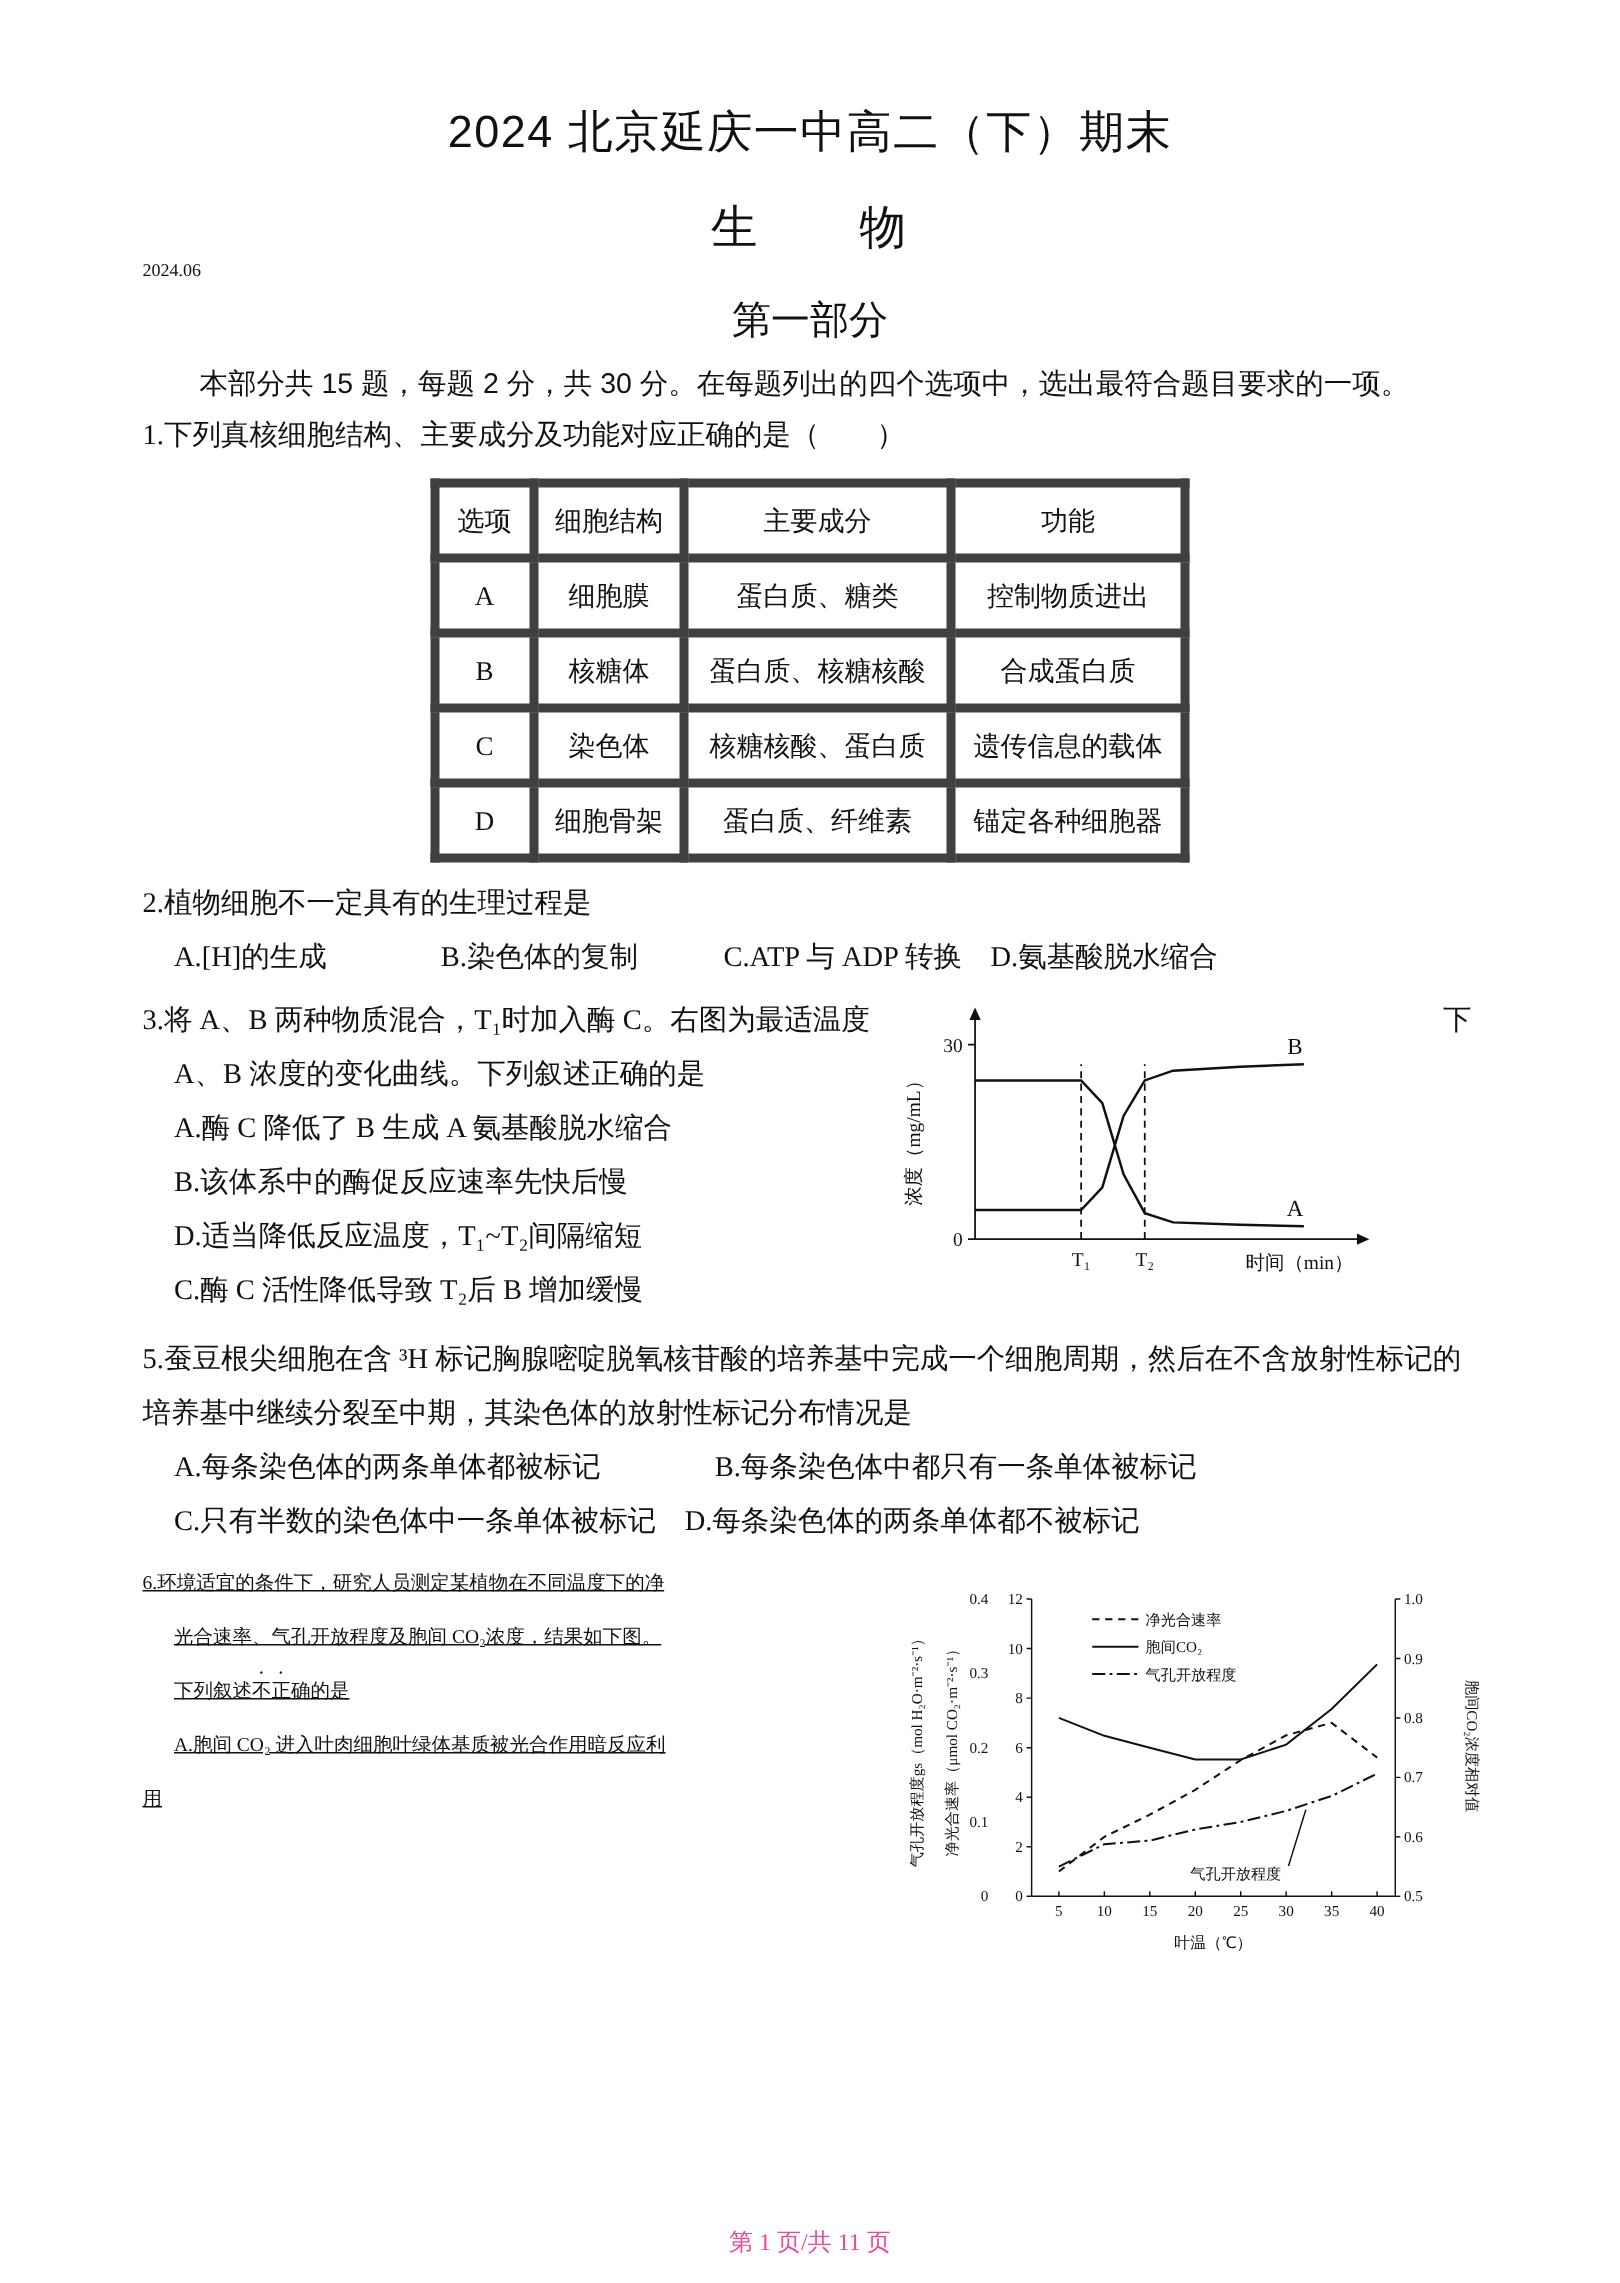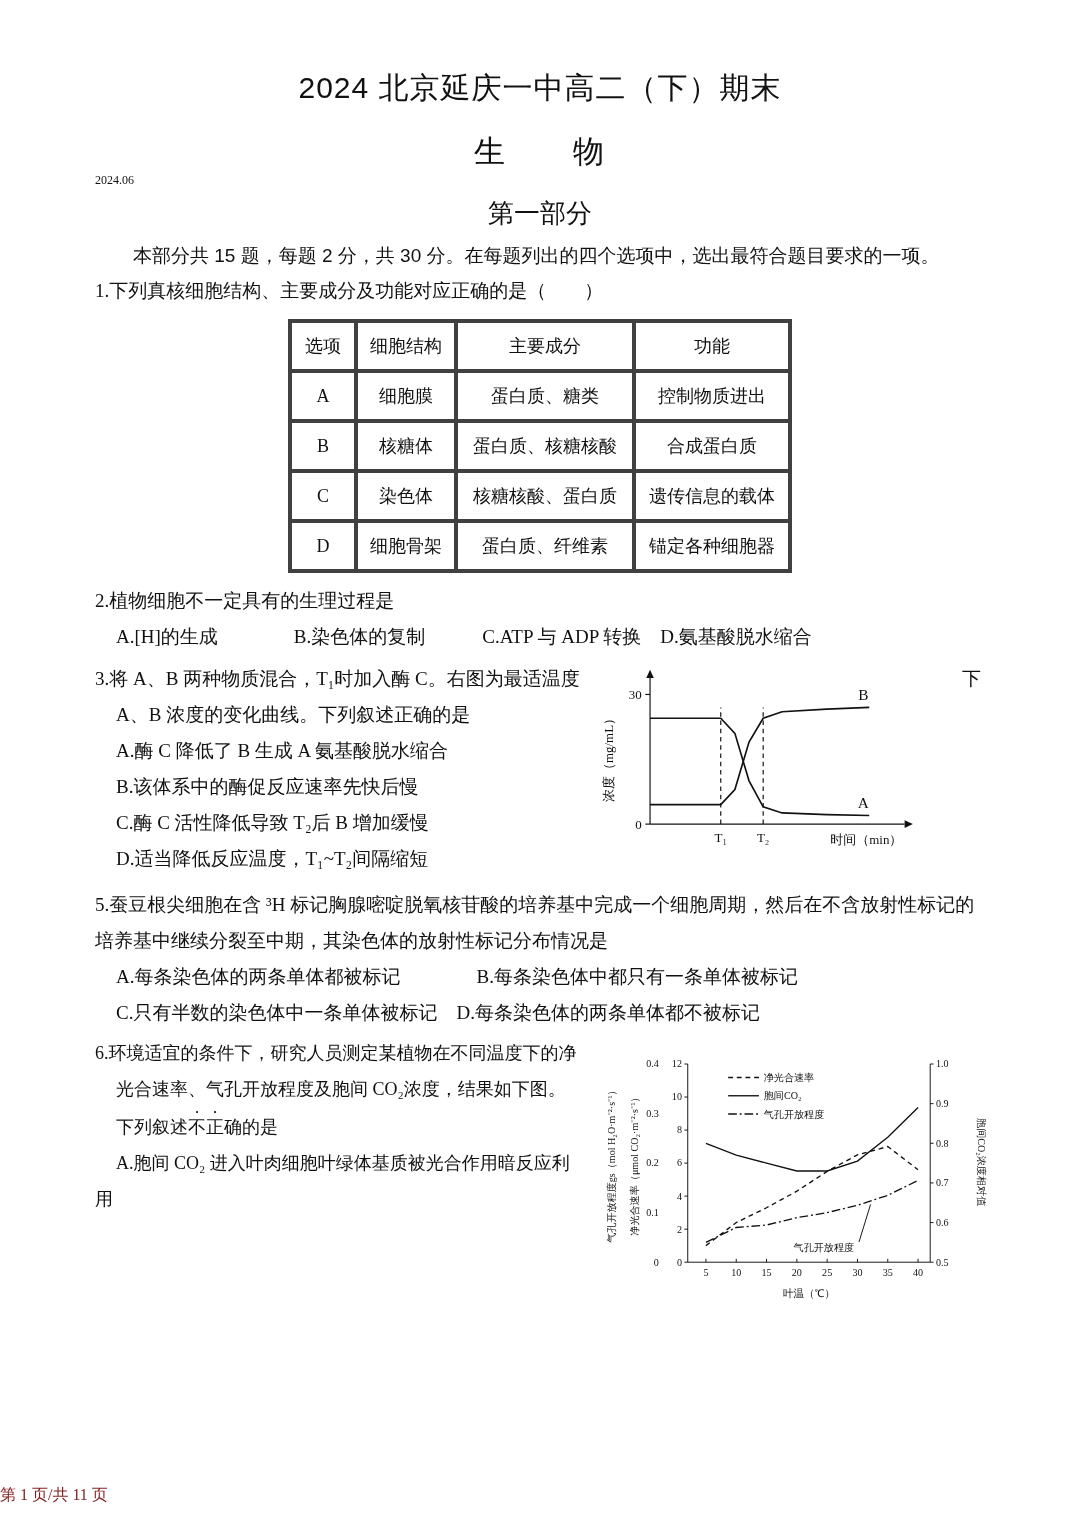--- a/index.html
+++ b/index.html
@@ -12,34 +12,34 @@
   .sans { font-family:"Liberation Sans", sans-serif; font-weight:normal; }
   .exam-title { font-size:30px; text-align:center; letter-spacing:1px; }
   .exam-subject { font-size:31px; text-align:center; margin-top:22px; letter-spacing:2px; }
   .exam-date { font-size:12px; text-align:left; }
   .section-title { font-size:26px; text-align:center; margin-top:8px; }
   .instructions { font-size:19px; margin-top:12px; text-indent:2em; }
   p.line { font-size:19px; line-height:36px; }
   p.opt { padding-left:21px; }
   section { margin-top:4px; }
   .qtable { border-collapse:collapse; margin:10px auto 10px auto; text-align:center; font-size:18px; }
-  .qtable th, .qtable td { border:4px solid #404040; font-weight:normal; height:50px; padding:0 10px; }
+  .qtable th, .qtable td { border:6px solid #404040; font-weight:normal; height:50px; padding:0 10px; }
   .col-0 { width:66px; } .col-1 { width:100px; } .col-2 { width:178px; } .col-3 { width:156px; }
   .q3 { position:relative; margin-top:6px; min-height:222px; }
   .q3-overflow { position:absolute; right:4px; top:0; font-size:19px; line-height:36px; }
   .q3-figure { position:absolute; left:502px; top:4px; }
   .q6 { position:relative; margin-top:4px; min-height:292px; }
-  .q6 p.line { font-size:18px; }
+  .q6 p.line { font-size:13px;text-decoration:underline; }
   .q6-figure { position:absolute; left:508px; top:4px; }
   .emph {
     -webkit-text-emphasis:filled dot; text-emphasis:filled dot;
     -webkit-text-emphasis-position:over right; text-emphasis-position:over right;
   }
-  .footer { position:absolute; bottom:16px; left:0; width:100%; 
-            font-size:16px; color:#7f1d1d; }
+  .footer { position:absolute; bottom:16px; left:0; width:100%; text-align:center;
+            font-size:16px; color:#ec4899; }
   
   .ax { stroke:#111; stroke-width:1; }
   .guide { stroke:#111; stroke-width:1; stroke-dasharray:4 3; fill:none; }
   .curve { fill:none; stroke:#111; stroke-width:1.4; }
   .tick { font-size:11px; fill:#111; font-family:"Liberation Serif", serif; }
   .tick2 { font-size:10.5px; fill:#111; font-family:"Liberation Serif", serif; }
   .slabel { font-size:13px; fill:#111; font-family:"Liberation Serif", serif; }
   .arrowhead { fill:#111; }
 </style>
 </head>
@@ -97,22 +97,22 @@
     <p class="line">2.植物细胞不一定具有的生理过程是</p>
     <p class="line opt">A.[H]的生成　　　　B.染色体的复制　　　C.ATP 与 ADP 转换　D.氨基酸脱水缩合</p>
   </section>
 
   <section class="q3">
     <p class="line">3.将 A、B 两种物质混合，T₁时加入酶 C。右图为最适温度</p>
     <span class="q3-overflow">下</span>
     <p class="line opt">A、B 浓度的变化曲线。下列叙述正确的是</p>
     <p class="line opt">A.酶 C 降低了 B 生成 A 氨基酸脱水缩合</p>
     <p class="line opt">B.该体系中的酶促反应速率先快后慢</p>
+    <p class="line opt">D.适当降低反应温度，T₁~T₂间隔缩短</p>
     <p class="line opt">C.酶 C 活性降低导致 T₂后 B 增加缓慢</p>
-    <p class="line opt">D.适当降低反应温度，T₁~T₂间隔缩短</p>
     <figure class="q3-figure">
       <svg id="chart1" viewBox="0 0 280 168" width="330" height="198">
         <line x1="45" y1="135" x2="261" y2="135" class="ax"></line>
         <line x1="45" y1="135" x2="45" y2="11" class="ax"></line>
         <polygon points="261,131.8 261,138.2 268,135" class="arrowhead"></polygon>
         <polygon points="41.8,11 48.2,11 45,4" class="arrowhead"></polygon>
         <text x="14" y="78" transform="rotate(-90 14 78)" text-anchor="middle" class="tick">浓度（mg/mL）</text>
         <text x="198" y="152" text-anchor="start" class="tick">时间（min）</text>
       <line x1="41" y1="25" x2="45" y2="25" class="ax"></line>
           <text x="38" y="29" text-anchor="end" class="tick">30</text>

